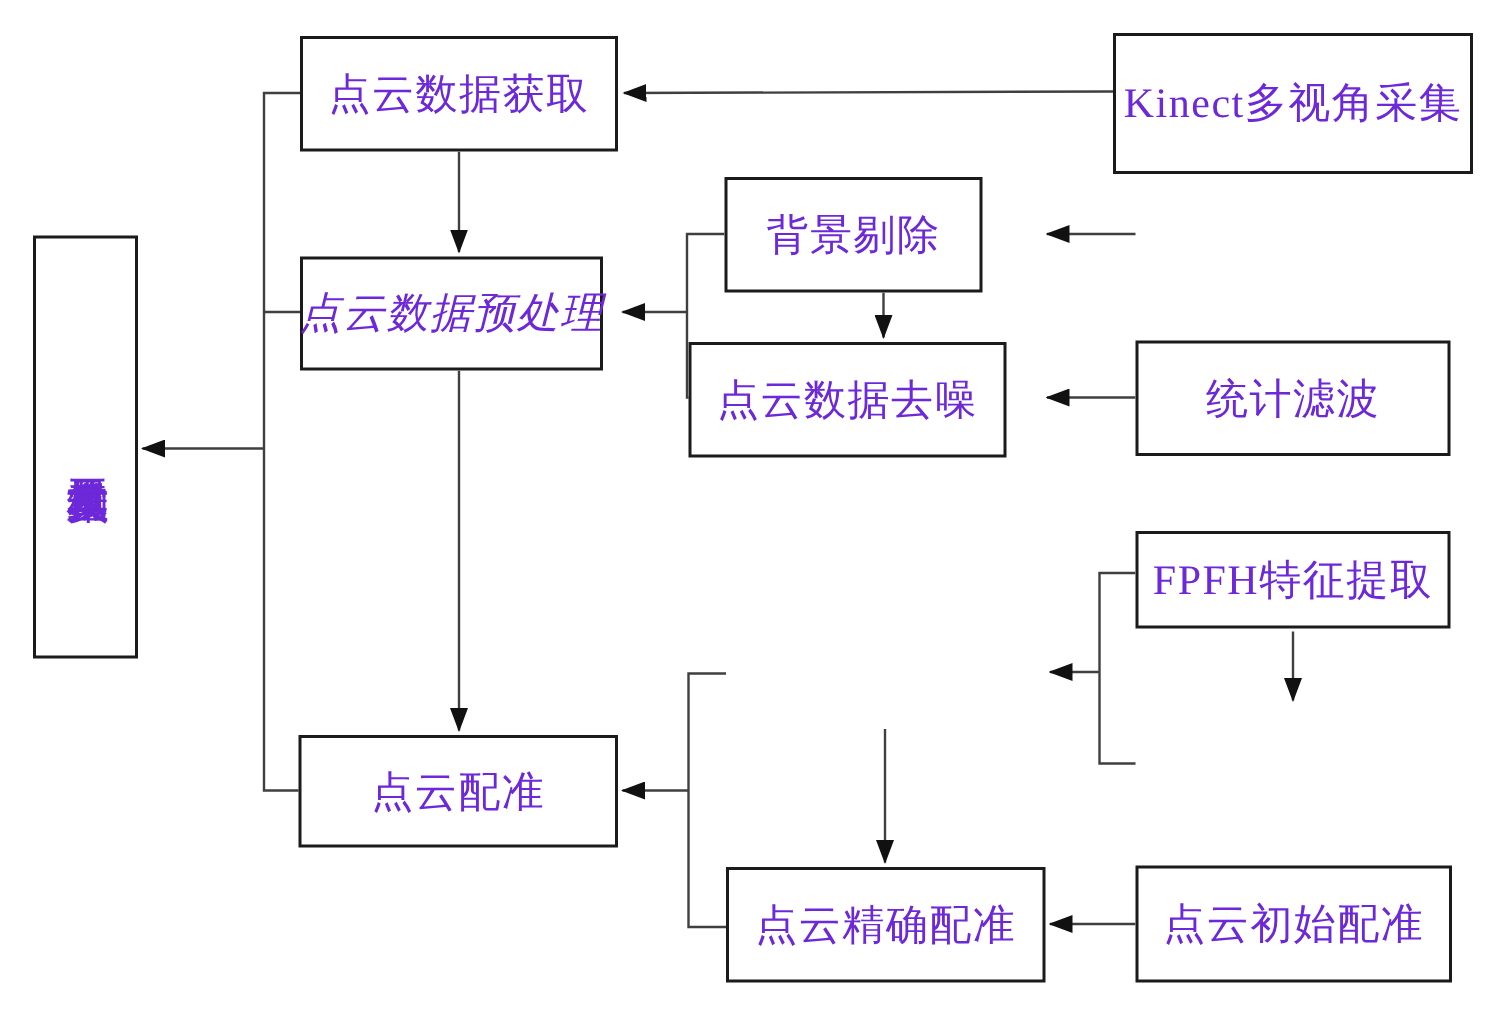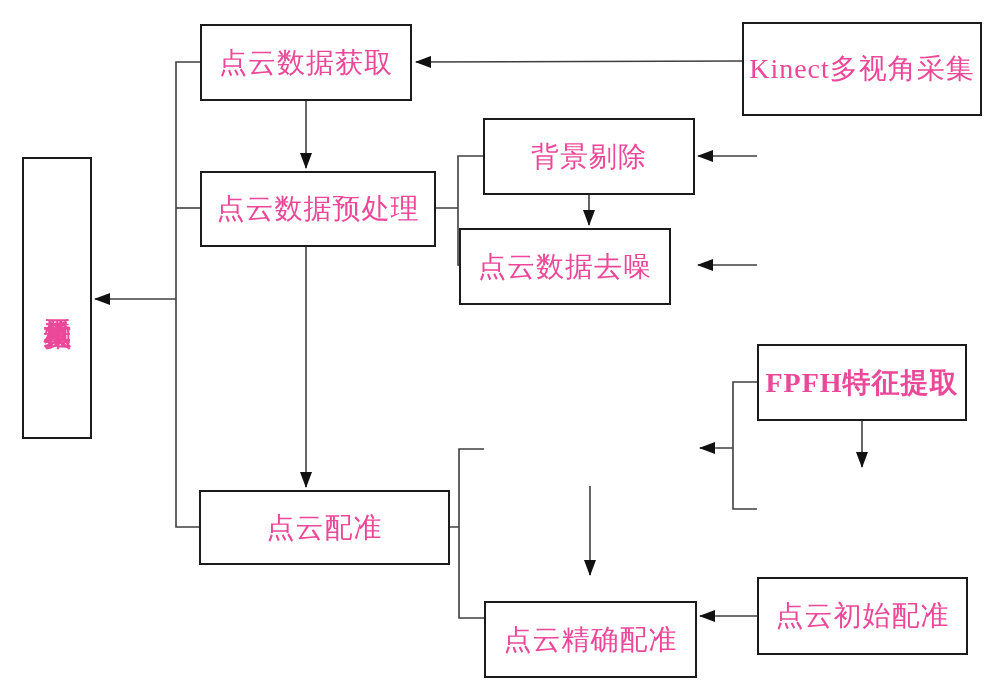--- a/index.html
+++ b/index.html
@@ -20,51 +20,51 @@
     left: 0;
     top: 0;
     width: 997px;
     height: 688px;
   }
   .node {
     position: absolute;
     box-sizing: border-box;
     border: 2px solid #1b1b1b;
     background: #ffffff;
-    color: #ec4899;
+    color: #6d28d9;
     display: flex;
     align-items: center;
     justify-content: center;
     text-align: center;
     font-size: 28px;
     letter-spacing: 1px;
     white-space: nowrap;
   }
   .node.vertical {
     writing-mode: vertical-lr;
     text-orientation: upright;
     letter-spacing: 0;
     line-height: 64px;
     font-size: 28px;
     white-space: normal;
   }
   
   #n-acquisition  { left: 200px; top: 24px;  width: 212px; height: 77px; }
   #n-kinect       { left: 742px; top: 22px;  width: 240px; height: 94px; }
   #n-goal         { left: 22px;  top: 157px; width: 70px;  height: 282px; }
-  #n-preprocess   { left: 200px; top: 171px; width: 236px; height: 76px; }
-  #n-bg-removal   { left: 483px; top: 118px; width: 212px; height: 77px; }
+  #n-preprocess   { left: 200px; top: 171px; width: 202px; height: 76px; font-style: italic; }
+  #n-bg-removal   { left: 483px; top: 118px; width: 172px; height: 77px; }
   #n-passthrough  { left: 757px; top: 117px; width: 210px; height: 77px; }
   #n-denoise      { left: 459px; top: 228px; width: 212px; height: 77px; }
   #n-statistical  { left: 757px; top: 227px; width: 210px; height: 77px; }
-  #n-fpfh         { left: 757px; top: 344px; width: 210px; height: 77px; font-weight: bold; }
+  #n-fpfh         { left: 757px; top: 354px; width: 210px; height: 65px; }
   #n-initial-reg  { left: 484px; top: 409px; width: 213px; height: 77px; }
   #n-sac-ia       { left: 757px; top: 470px; width: 210px; height: 78px; }
-  #n-registration { left: 199px; top: 490px; width: 251px; height: 75px; }
-  #n-fine-reg     { left: 484px; top: 578px; width: 213px; height: 77px; margin-top: 23px; }
+  #n-registration { left: 199px; top: 490px; width: 213px; height: 75px; }
+  #n-fine-reg     { left: 484px; top: 578px; width: 213px; height: 77px; }
   #n-icp          { left: 757px; top: 577px; width: 211px; height: 78px; }
 </style>
 </head>
 <body>
 
 <div class="canvas">
 
   <svg class="wires" viewBox="0 0 997 688" xmlns="http://www.w3.org/2000/svg">
     <defs>
       <marker id="ah" markerWidth="11" markerHeight="9" refX="10" refY="4.5" orient="auto" markerUnits="userSpaceOnUse">
@@ -116,20 +116,21 @@
 
   <div class="node vertical" id="n-goal">黄瓜果实三维重构</div>
 
   <div class="node" id="n-preprocess">点云数据预处理</div>
 
   <div class="node" id="n-bg-removal">背景剔除</div>
 
 
   <div class="node" id="n-denoise">点云数据去噪</div>
 
+  <div class="node" id="n-statistical">统计滤波</div>
 
   <div class="node" id="n-fpfh">FPFH特征提取</div>
 
 
 
   <div class="node" id="n-registration">点云配准</div>
 
   <div class="node" id="n-fine-reg">点云精确配准</div>
 
   <div class="node" id="n-icp">点云初始配准</div>

